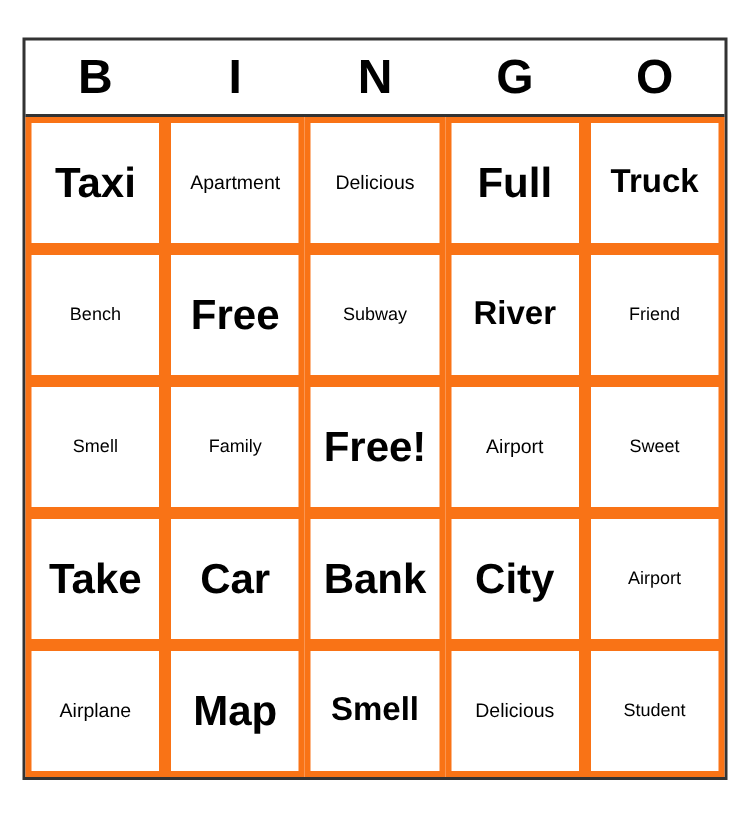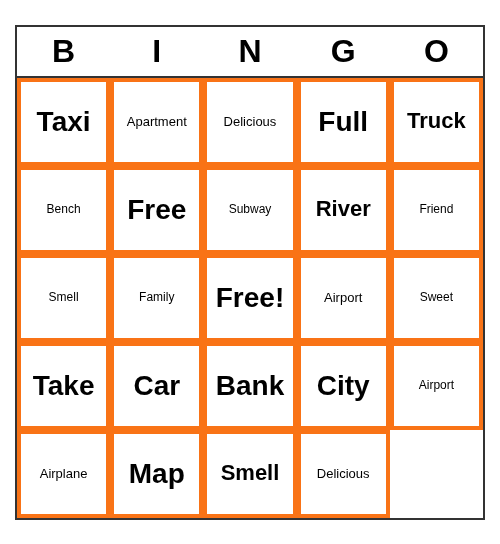--- a/index.html
+++ b/index.html
@@ -153,14 +153,17 @@
       </div>
       <div class="bingo-cell">
         <span class="cell-large">Map</span>
       </div>
       <div class="bingo-cell">
         <span class="cell-medium">Smell</span>
       </div>
       <div class="bingo-cell">
         <span class="cell-xsmall">Delicious</span>
       </div>
+      <div class="bingo-cell">
+        <span class="cell-small">Student</span>
+      </div>
     </div>
 </div>
 
 </body></html>

